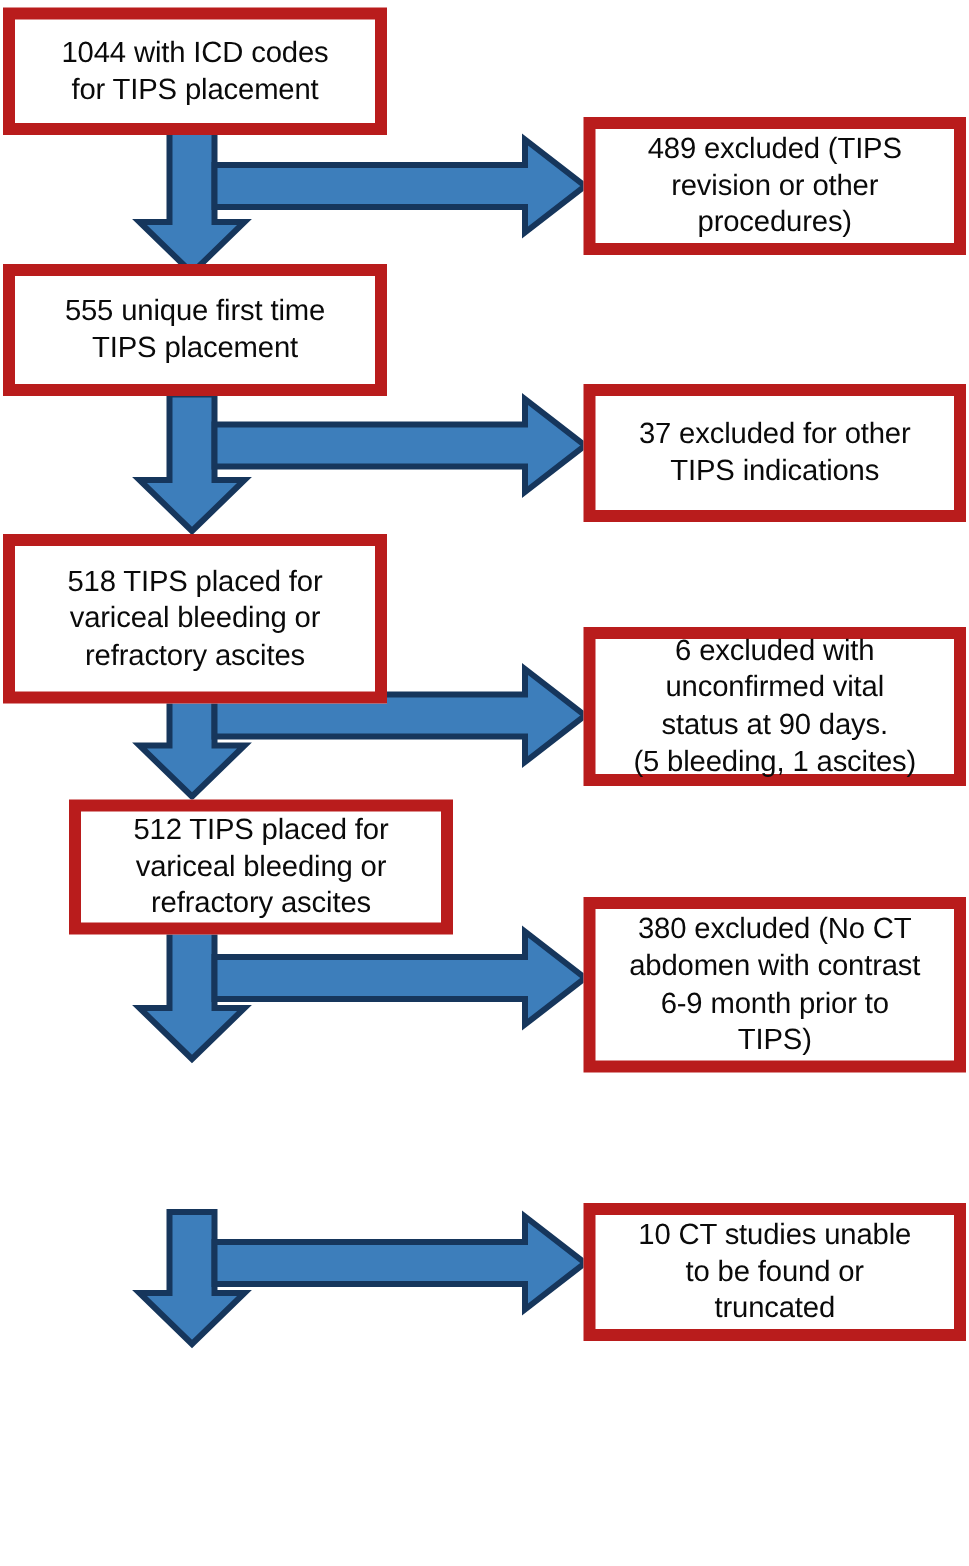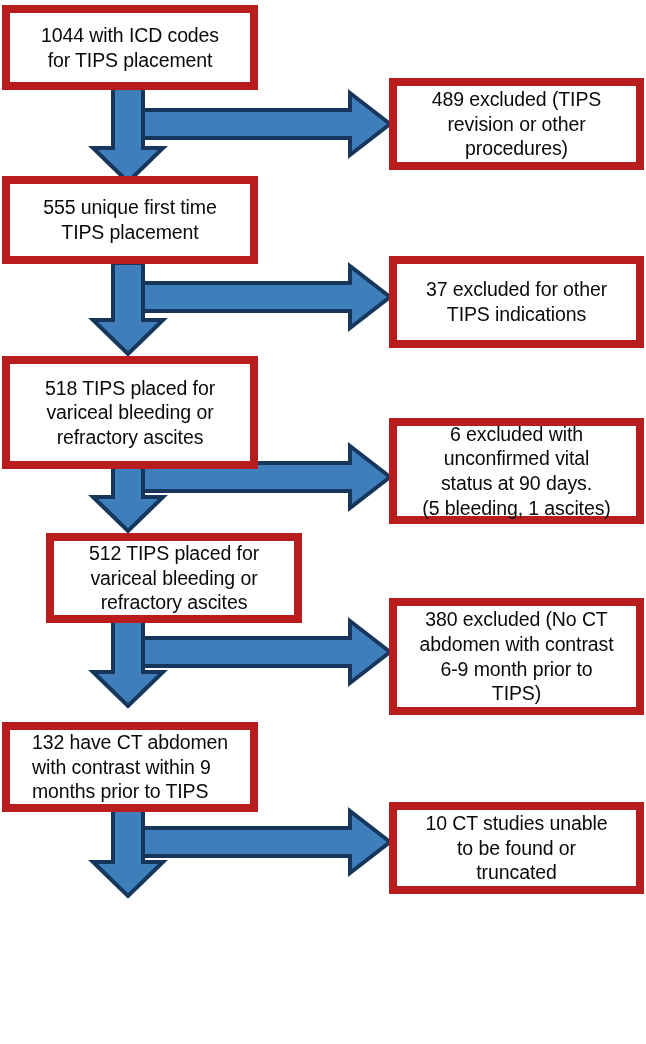--- a/index.html
+++ b/index.html
@@ -109,25 +109,20 @@
 variceal bleeding or
 refractory ascites</span>
   </div>
 
   <div class="flow-box" style="left:2px; top:533px; width:256px; height:90px;margin-left:44px;">
     <span class="box-text">512 TIPS placed for
 variceal bleeding or
 refractory ascites</span>
   </div>
 
-  <div class="flow-box left-align" style="left:2px; top:722px; width:256px; height:90px;">
-    <span class="box-text">132 have CT abdomen
-with contrast within 9
-months prior to TIPS</span>
-  </div>
 
 
   <div class="flow-box" style="left:389px; top:78px; width:255px; height:92px;">
     <span class="box-text">489 excluded (TIPS
 revision or other
 procedures)</span>
   </div>
 
   <div class="flow-box" style="left:389px; top:256px; width:255px; height:92px;">
     <span class="box-text">37 excluded for other

